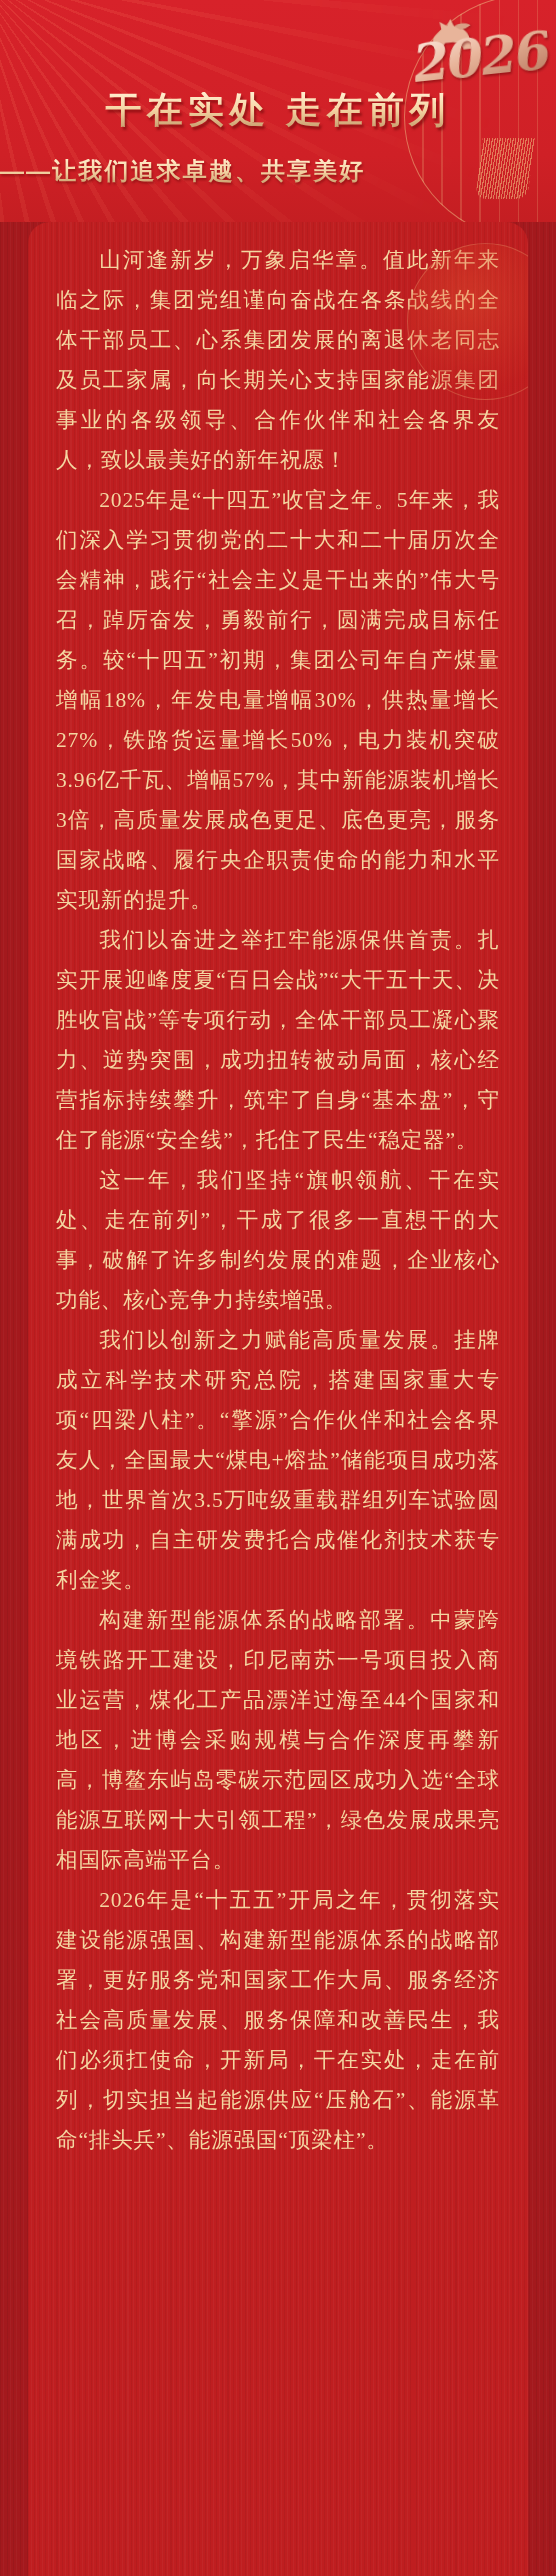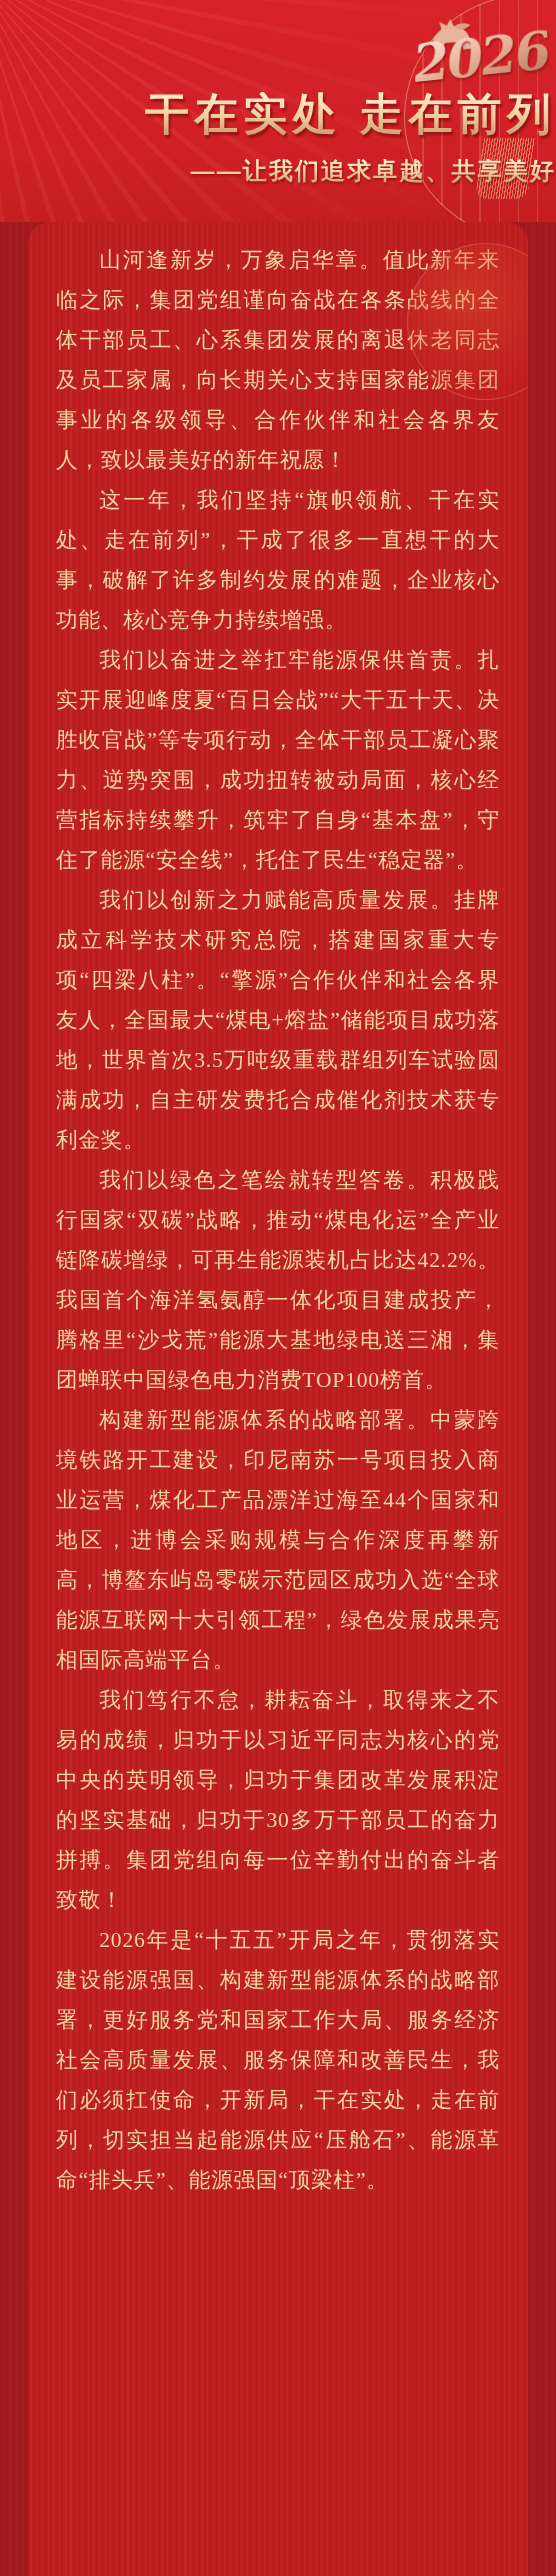--- a/index.html
+++ b/index.html
@@ -24,26 +24,26 @@
         background:repeating-linear-gradient(92deg, transparent 0 1.5px, rgba(242,195,130,.55) 1.5px 2.6px);
         border-radius:0 0 11.3px 11.3px;transform:skewX(-7deg);}
   .logo2026{position:absolute;right:7.2px;top:15.5px;width:118px;height:77px;transform:rotate(-6deg);}
   .logo2026 .num{position:absolute;right:0;top:14.4px;font-family:"DejaVu Serif",serif;font-style:italic;font-weight:bold;
         font-size:52px;line-height:1;letter-spacing:-2.1px;
         background:linear-gradient(160deg,#f9ded0 10%,#e8b49a 45%,#c08268 90%);
         -webkit-background-clip:text;background-clip:text;color:transparent;
         filter:drop-shadow(1.5px 2.1px 1px rgba(110,10,10,.55));}
   .horse{position:absolute;left:-2.1px;top:-8.2px;width:47px;height:47px;
         filter:drop-shadow(1px 1.5px 1px rgba(110,10,10,.5));}
-  .title{position:absolute;left:0;top:92px;width:100%;margin:0;text-align:right;
-        font-family:"Liberation Sans",sans-serif;font-weight:700;font-size:44px;line-height:1;letter-spacing:5.2px;
+  .title{position:absolute;left:0;top:92px;width:100%;margin:0;text-align:center;
+        font-family:"Liberation Sans",sans-serif;font-weight:700;font-size:36px;line-height:1;letter-spacing:5.2px;
         background:linear-gradient(180deg,#ffeccb 5%,#f5d3a2 50%,#c99e6e 100%);
         -webkit-background-clip:text;background-clip:text;color:transparent;
         filter:drop-shadow(2.1px 3.1px 1px rgba(105,5,5,.55));}
-  .subtitle{position:absolute;left:0;top:159px;width:100%;margin:0;text-align:right;
+  .subtitle{position:absolute;left:0;top:159px;width:100%;margin:0;text-align:left;
         font-family:"Liberation Sans",sans-serif;font-weight:700;font-size:24px;line-height:1;letter-spacing:2.1px;
         background:linear-gradient(180deg,#ffe9c6 5%,#f2d0a0 55%,#cda272 100%);
         -webkit-background-clip:text;background-clip:text;color:transparent;
         filter:drop-shadow(1.5px 2.1px 1px rgba(105,5,5,.5));}
   
   .card{position:absolute;left:28px;top:222px;width:500px;height:3800px;border-radius:21.6px;
         background-color:#bf1e20;
         background-image:repeating-linear-gradient(90deg, rgba(0,0,0,.05) 0 1px, transparent 1px 2.6px, rgba(255,255,255,.035) 2.6px 3.6px, transparent 3.6px 5.7px);
         box-sizing:border-box;padding:17.5px 28px 0 28px;overflow:hidden;}
   .card-lantern{position:absolute;right:-36px;top:20.6px;width:155px;height:155px;border-radius:50%;
@@ -72,25 +72,24 @@
     </div>
     <h1 class="title">干在实处 走在前列</h1>
     <h2 class="subtitle">——让我们追求卓越、共享美好</h2>
 
   </div>
 
   <div class="card">
     <div class="card-lantern"></div>
     <div class="letter-body">
         <p>山河逢新岁，万象启华章。值此新年来临之际，集团党组谨向奋战在各条战线的全体干部员工、心系集团发展的离退休老同志及员工家属，向长期关心支持国家能源集团事业的各级领导、合作伙伴和社会各界友人，致以最美好的新年祝愿！</p>
+        <p>2025年是“十四五”收官之年。5年来，我们深入学习贯彻党的二十大和二十届历次全会精神，践行“社会主义是干出来的”伟大号召，踔厉奋发，勇毅前行，圆满完成目标任务。较“十四五”初期，集团公司年自产煤量增幅18%，年发电量增幅30%，供热量增长27%，铁路货运量增长50%，电力装机突破3.96亿千瓦、增幅57%，其中新能源装机增长3倍，高质量发展成色更足、底色更亮，服务国家战略、履行央企职责使命的能力和水平实现新的提升。</p>
+        <p>我们以奋进之举扛牢能源保供首责。扎实开展迎峰度夏“百日会战”“大干五十天、决胜收官战”等专项行动，全体干部员工凝心聚力、逆势突围，成功扭转被动局面，核心经营指标持续攀升，筑牢了自身“基本盘”，守住了能源“安全线”，托住了民生“稳定器”。</p>
         <p>这一年，我们坚持“旗帜领航、干在实处、走在前列”，干成了很多一直想干的大事，破解了许多制约发展的难题，企业核心功能、核心竞争力持续增强。</p>
-        <p>我们以奋进之举扛牢能源保供首责。扎实开展迎峰度夏“百日会战”“大干五十天、决胜收官战”等专项行动，全体干部员工凝心聚力、逆势突围，成功扭转被动局面，核心经营指标持续攀升，筑牢了自身“基本盘”，守住了能源“安全线”，托住了民生“稳定器”。</p>
         <p>我们以创新之力赋能高质量发展。挂牌成立科学技术研究总院，搭建国家重大专项“四梁八柱”。“擎源”合作伙伴和社会各界友人，全国最大“煤电+熔盐”储能项目成功落地，世界首次3.5万吨级重载群组列车试验圆满成功，自主研发费托合成催化剂技术获专利金奖。</p>
-        <p>我们以绿色之笔绘就转型答卷。积极践行国家“双碳”战略，推动“煤电化运”全产业链降碳增绿，可再生能源装机占比达42.2%。我国首个海洋氢氨醇一体化项目建成投产，腾格里“沙戈荒”能源大基地绿电送三湘，集团蝉联中国绿色电力消费TOP100榜首。</p>
         <p>构建新型能源体系的战略部署。中蒙跨境铁路开工建设，印尼南苏一号项目投入商业运营，煤化工产品漂洋过海至44个国家和地区，进博会采购规模与合作深度再攀新高，博鳌东屿岛零碳示范园区成功入选“全球能源互联网十大引领工程”，绿色发展成果亮相国际高端平台。</p>
-        <p>我们笃行不怠，耕耘奋斗，取得来之不易的成绩，归功于以习近平同志为核心的党中央的英明领导，归功于集团改革发展积淀的坚实基础，归功于30多万干部员工的奋力拼搏。集团党组向每一位辛勤付出的奋斗者致敬！</p>
         <p>2026年是“十五五”开局之年，贯彻落实建设能源强国、构建新型能源体系的战略部署，更好服务党和国家工作大局、服务经济社会高质量发展、服务保障和改善民生，我们必须扛使命，开新局，干在实处，走在前列，切实担当起能源供应“压舱石”、能源革命“排头兵”、能源强国“顶梁柱”。</p>
       </div>
 
   </div>
 
 </div>
 
 
 </body></html>

